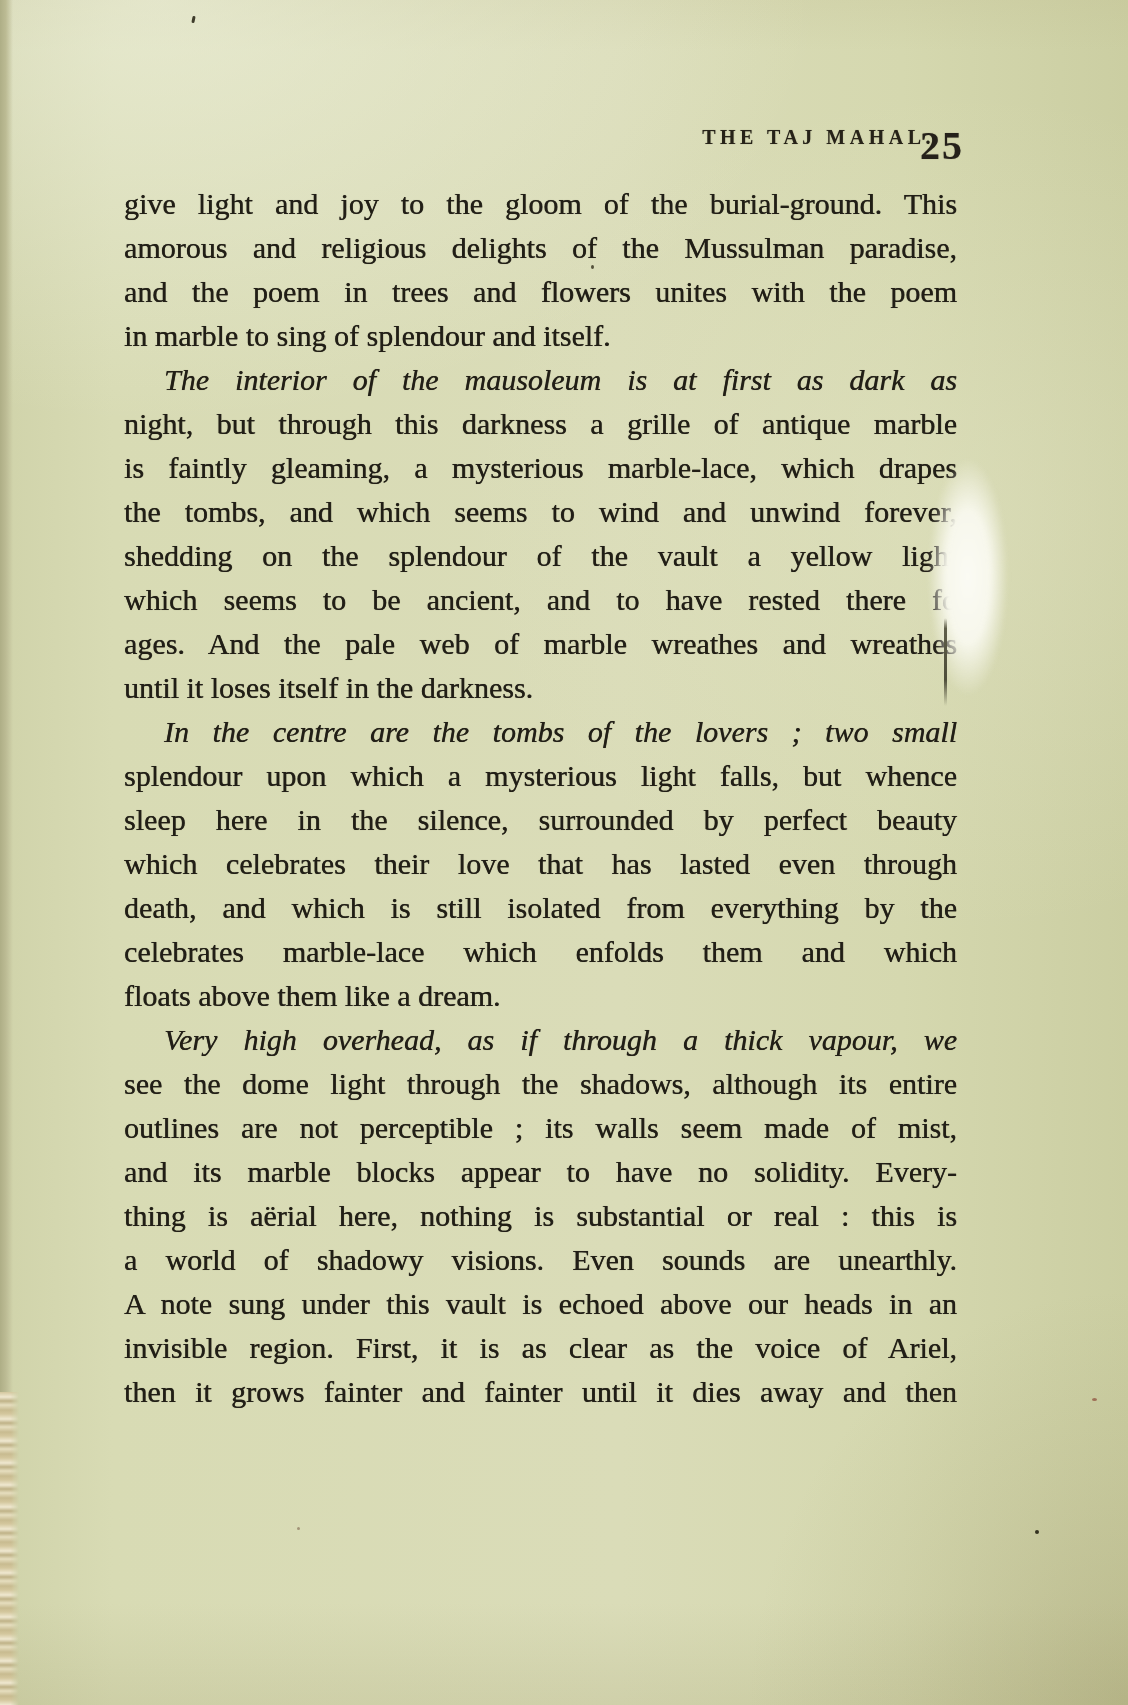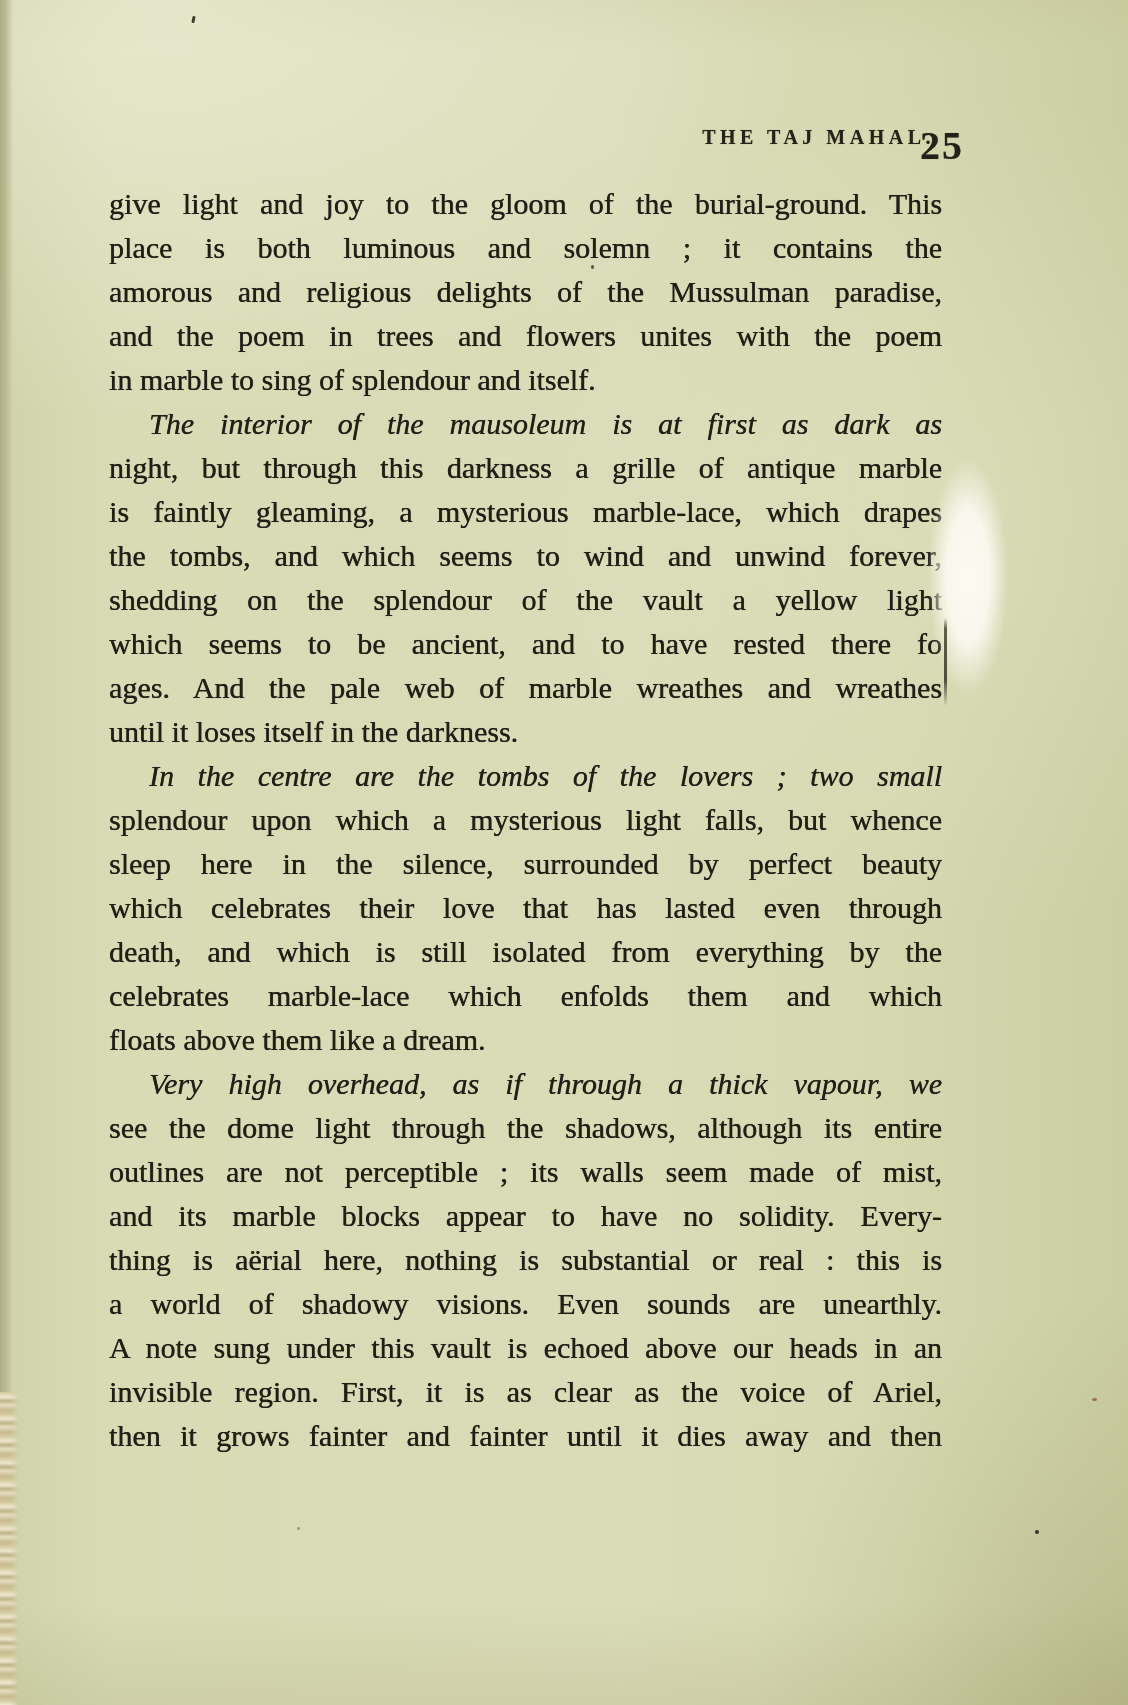--- a/index.html
+++ b/index.html
@@ -43,21 +43,21 @@
     text-shadow: 0 0 1px rgba(55,50,35,0.45);
   }
   .page-num {
     position: absolute; left: 920px; top: 122px;
     font-size: 40px; font-weight: 700; letter-spacing: 2px;
     color: #25211a;
     text-shadow: 0 0 1px rgba(55,50,35,0.45);
   }
   
   .body-text {
-    position: absolute; left: 109px; top: 182px; width: 833px;
+    position: absolute; left: 124px; top: 182px; width: 833px;
     font-size: 30px;
     color: #211e16;
     text-shadow: 0.35px 0 0 rgba(33,30,22,0.85), 0 0 1px rgba(60,55,40,0.30);
   }
   .line {
     line-height: 44px;
     text-align: justify;
     text-align-last: justify;
     white-space: normal;
   }
@@ -96,21 +96,20 @@
   <div class="edge-stripes"></div>
 
   <div class="header">
     <span class="title">THE TAJ MAHAL.</span>
   </div>
 
   <span class="page-num">25</span>
 
   <div class="body-text" id="body-text">
       <div class="line">give light and joy to the gloom of the burial-ground.  This</div>
-      <div class="line">place is both luminous and solemn ; it contains the</div>
       <div class="line">amorous and religious delights of the Mussulman paradise,</div>
       <div class="line">and the poem in trees and flowers unites with the poem</div>
       <div class="line last">in marble to sing of splendour and itself.</div>
       <div class="line indent">The interior of the mausoleum is at first as dark as</div>
       <div class="line">night, but through this darkness a grille of antique marble</div>
       <div class="line">is faintly gleaming, a mysterious marble-lace, which drapes</div>
       <div class="line">the tombs, and which seems to wind and unwind forever,</div>
       <div class="line">shedding on the splendour of the vault a yellow light</div>
       <div class="line">which seems to be ancient, and to have rested there fo</div>
       <div class="line">ages.  And the pale web of marble wreathes and wreathes</div>

